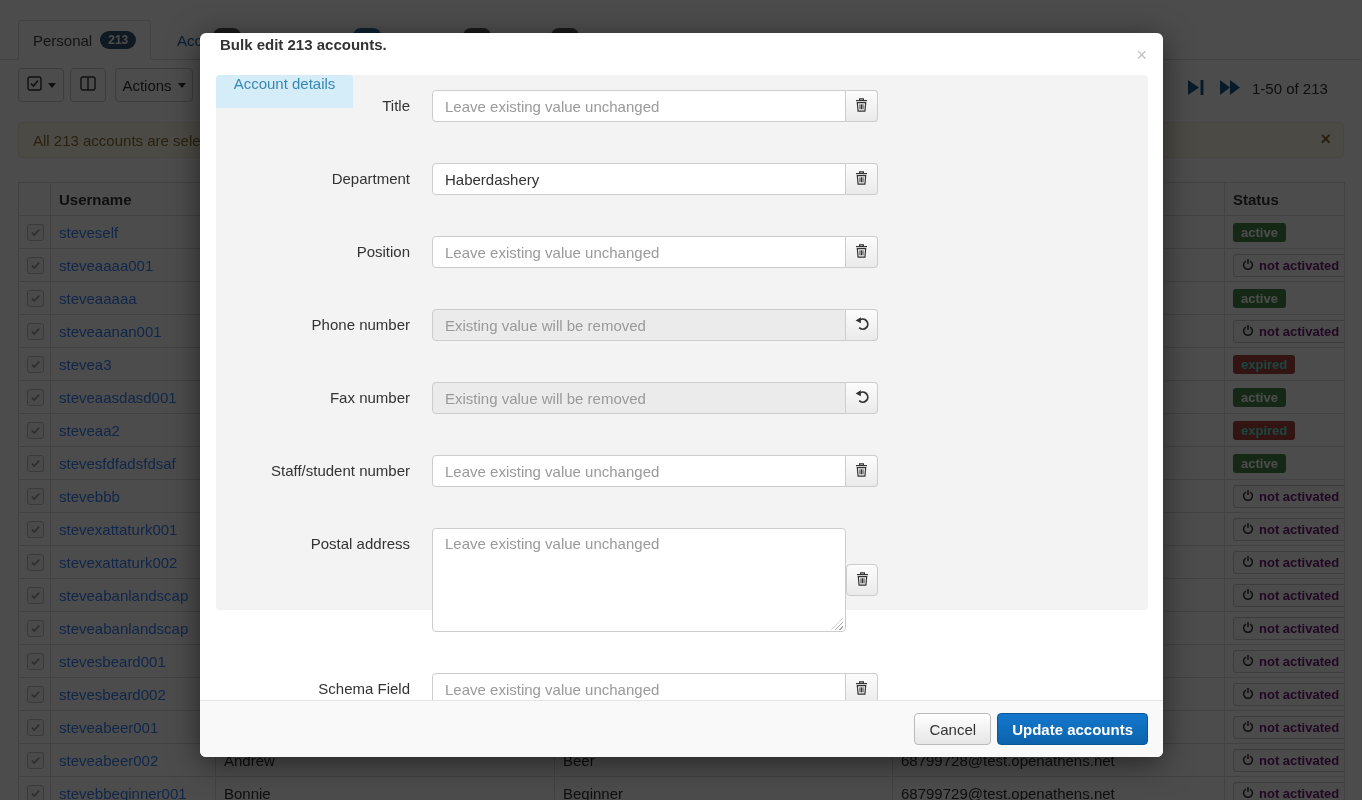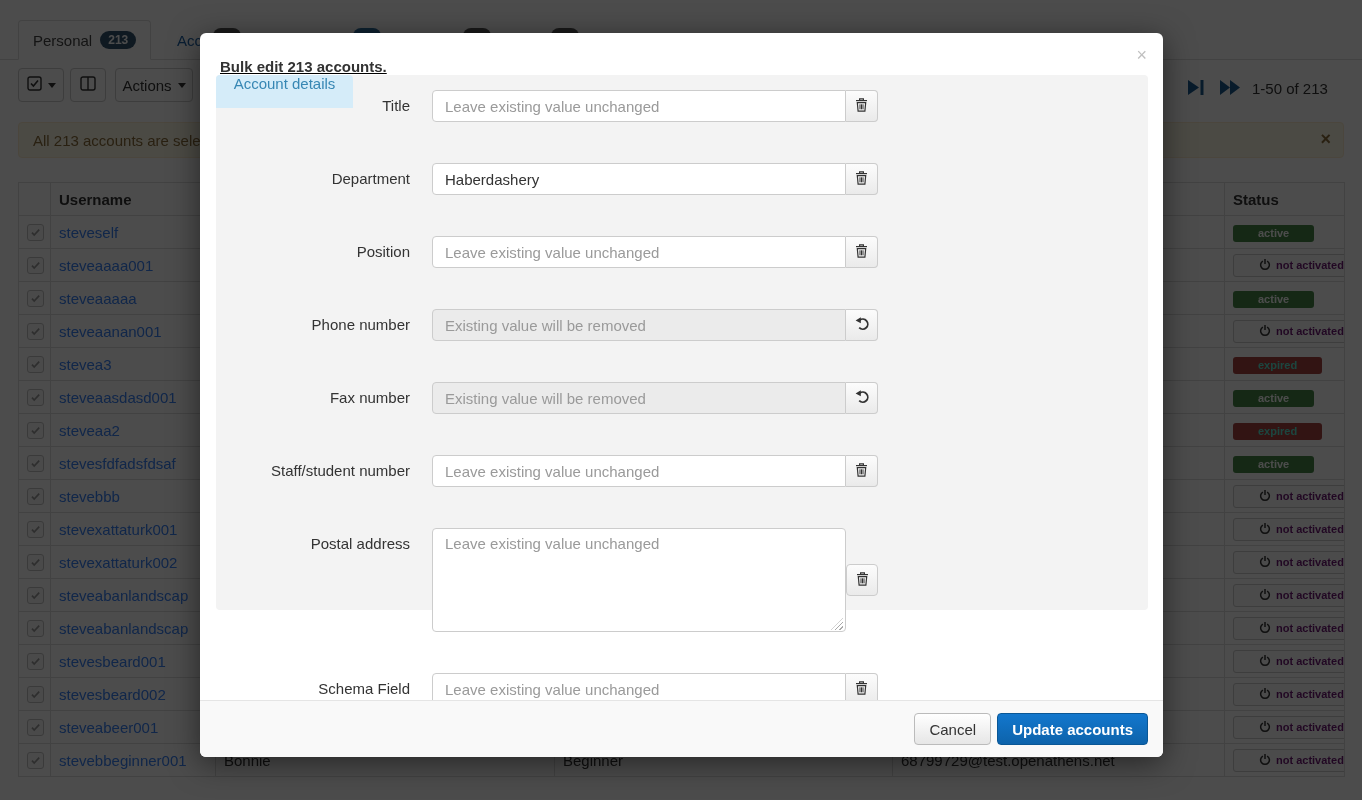--- a/index.html
+++ b/index.html
@@ -36,33 +36,33 @@
   table.grid { position:absolute; left:18px; top:182px; width:1326px; border-collapse:collapse;
     table-layout:fixed; font-size:15px; color:#333; }
   table.grid th, table.grid td { border:1px solid #ddd; height:33px; padding:0 8px;
     text-align:left; white-space:nowrap; overflow:hidden; vertical-align:middle; }
   table.grid th { font-weight:bold; color:#333; }
   td.c-name, th.c-name { padding:0 12px; }
   td.c-check { text-align:center; padding:0; }
   .cb { width:17px; height:17px; margin:0 auto; border:1px solid #c4c4c4; border-radius:3px;
     background:#f7f7f7; display:flex; align-items:center; justify-content:center; cursor:pointer; }
   a.user-link { color:#3b82f6; text-decoration:none; cursor:pointer; }
-  .badge { display:inline-flex; align-items:center; gap:5px; padding:3px 25px; border-radius:3px;
-    font-size:11px; font-weight:bold; line-height:1; }
+  .badge { display:inline-flex; align-items:center; gap:5px; padding:3px 8px; border-radius:3px;
+    font-size:13px; font-weight:bold; line-height:1; }
   .badge-active  { background:#468847; color:#fff; }
   .badge-expired { background:#a94442; color:#5eead4; }
   .badge-na { background:#fafafa; border:1px solid #ccc; color:#701a75; }
 
   
   .backdrop { position:absolute; inset:0; background:rgba(0,0,0,0.70); }
 
   
   .modal { position:absolute; left:200px; top:33px; width:963px; height:724px; background:#fff;
     border-radius:6px; box-shadow:0 6px 30px rgba(0,0,0,0.5); }
-  .modal-header { position:relative; height:42px; padding:25px 20px 0;text-decoration:underline; }
+  .modal-header { position:relative; height:42px; padding:3px 20px 0; }
   .modal-title { font-size:15px; font-weight:bold; color:#333; }
   .modal-close { position:absolute; right:16px; top:10px; font-size:18px; color:#c0c0c0;
     cursor:pointer; line-height:1.4; }
   .panel { position:absolute; left:16px; top:42px; width:932px; height:535px;
     background:#f3f3f3; border-radius:4px; }
   .panel-tab { position:absolute; left:0; top:0; width:137px; height:33px;
     background:#d5ecf9; border-radius:4px 4px 0 0; color:#3787b4; font-size:15px;
     display:flex; justify-content:center; cursor:pointer; }
   .form { position:absolute; left:0; top:15px; width:100%; }
   .frow { display:flex; margin-bottom:41px; }
@@ -429,20 +429,37 @@
                   </svg></span>not activated</span></td>
           </tr>
           <tr>
             <td class="c-check">
               <div class="cb">
                 <svg width="11" height="11" viewBox="0 0 11 11">
                   <path d="M2 5.6l2.2 2.4L9.2 2.6" fill="none" stroke="#9a9a9a" stroke-width="1.6"></path>
                 </svg>
               </div>
             </td>
+            <td><a class="user-link">steveabeer002</a></td>
+            <td class="c-name">Andrew</td>
+            <td class="c-name">Beer</td>
+            <td>68799728@test.openathens.net</td>
+            <td><span class="badge badge-na"><span><svg width="12" height="13" viewBox="0 0 12 13">
+                    <path d="M3.9 3.1a4.4 4.4 0 1 0 4.2 0" fill="none" stroke="#333" stroke-width="1.5"></path>
+                    <line x1="6" y1="1" x2="6" y2="6" stroke="#333" stroke-width="1.5"></line>
+                  </svg></span>not activated</span></td>
+          </tr>
+          <tr>
+            <td class="c-check">
+              <div class="cb">
+                <svg width="11" height="11" viewBox="0 0 11 11">
+                  <path d="M2 5.6l2.2 2.4L9.2 2.6" fill="none" stroke="#9a9a9a" stroke-width="1.6"></path>
+                </svg>
+              </div>
+            </td>
             <td><a class="user-link">stevebbeginner001</a></td>
             <td class="c-name">Bonnie</td>
             <td class="c-name">Beginner</td>
             <td>68799729@test.openathens.net</td>
             <td><span class="badge badge-na"><span><svg width="12" height="13" viewBox="0 0 12 13">
                     <path d="M3.9 3.1a4.4 4.4 0 1 0 4.2 0" fill="none" stroke="#333" stroke-width="1.5"></path>
                     <line x1="6" y1="1" x2="6" y2="6" stroke="#333" stroke-width="1.5"></line>
                   </svg></span>not activated</span></td>
           </tr>
         </tbody>

